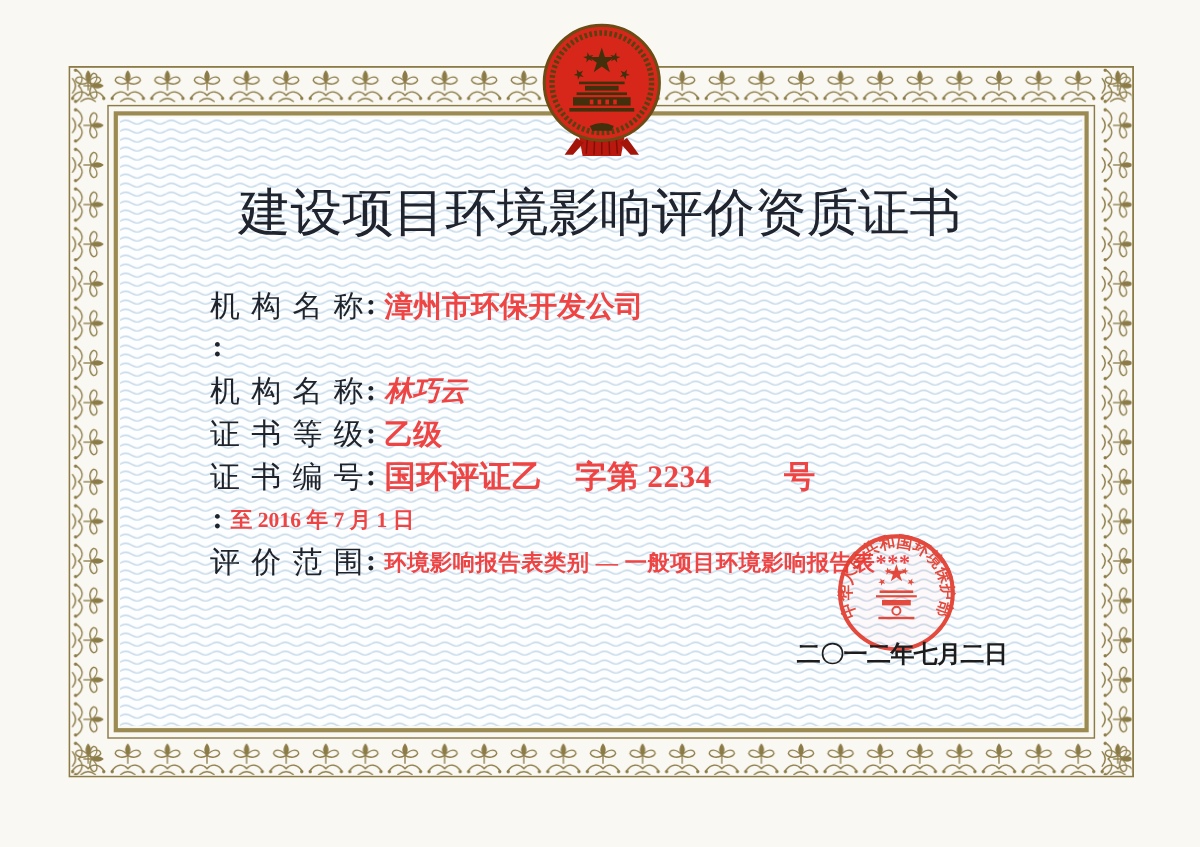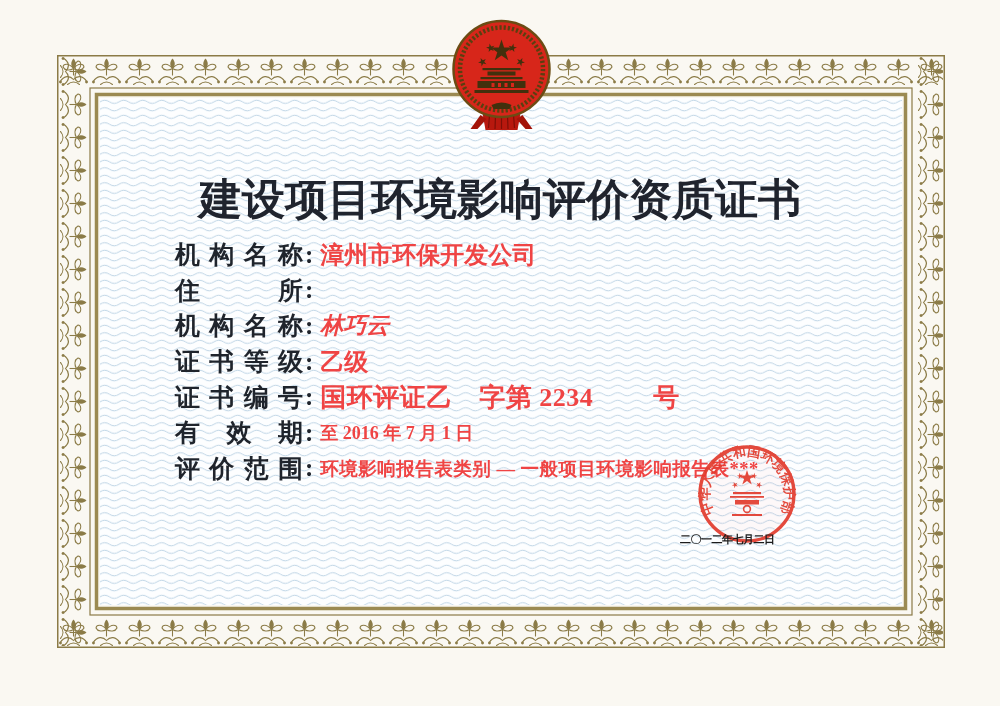--- a/index.html
+++ b/index.html
@@ -14,43 +14,43 @@
   }
   .border-svg{position:absolute;left:57px;top:55px;}
   .blue-field{
     position:absolute;left:100px;top:98px;width:802px;height:507px;
     background:#fcfdfe;
   }
   .blue-field svg{position:absolute;left:0;top:0;}
   .emblem-svg{position:absolute;left:450px;top:18px;}
   .cert-title{
     position:absolute;left:0;top:149px;width:1000px;
-    text-align:center;font-size:43px;font-weight:bold;
-    color:#20242e;letter-spacing:0px;white-space:nowrap;margin-top:22px;
+    text-align:center;font-size:43px;font-weight:normal;
+    color:#20242e;letter-spacing:0px;white-space:nowrap;
   }
   .fields{position:absolute;left:175px;top:237px;width:700px;}
   .field-row{display:flex;align-items:center;height:35.6px;white-space:nowrap;}
   .field-label{
-    display:inline-block;width:128px;font-size:25px;font-weight:bold;
+    display:inline-block;width:128px;font-size:25px;font-weight:normal;
     color:#1f242c;text-align:justify;text-align-last:justify;
   }
   .field-colon{
     font-size:25px;font-weight:bold;color:#1f242c;
     margin-left:2px;margin-right:7px;
   }
   .field-value{font-size:24px;font-weight:bold;color:#ef4444;}
   .field-value.v-addr{font-size:23px;}
   .field-value.v-name{font-size:23px;font-style:italic;}
   .field-value.v-num{font-size:26px;letter-spacing:0.5px;}
   .field-value.v-date{font-size:18px;}
   .field-value.v-small{font-size:18.5px;letter-spacing:0.5px;}
   .seal-svg{position:absolute;left:687px;top:434px;}
   .issue-date{
-    position:absolute;left:680px;top:532px;
-    font-size:11px;font-weight:600;color:#1c1c1c;
+    position:absolute;left:664px;top:532px;
+    font-size:20px;font-weight:600;color:#1c1c1c;
     letter-spacing:-0.5px;white-space:nowrap;z-index:5;
   }
 </style>
 </head>
 <body>
 
 <div class="page">
 
   <svg class="border-svg" width="888" height="593" viewBox="0 0 888 593">
     <defs>
@@ -148,40 +148,38 @@
 
   <div class="cert-title">建设项目环境影响评价资质证书</div>
 
   <div class="fields">
     <div class="field-row">
       <span class="field-label">机构名称</span>
       <span class="field-colon">:</span>
       <span class="field-value">漳州市环保开发公司</span>
     </div>
     <div class="field-row">
-      <span class="field-label">住所</span>
       <span class="field-colon">:</span>
     </div>
     <div class="field-row">
       <span class="field-label">机构名称</span>
       <span class="field-colon">:</span>
       <span class="field-value v-name">林巧云</span>
     </div>
     <div class="field-row">
       <span class="field-label">证书等级</span>
       <span class="field-colon">:</span>
       <span class="field-value">乙级</span>
     </div>
     <div class="field-row">
       <span class="field-label">证书编号</span>
       <span class="field-colon">:</span>
       <span class="field-value v-num">国环评证乙　字第 2234　　 号</span>
     </div>
     <div class="field-row">
-      <span class="field-label">有效期</span>
       <span class="field-colon">:</span>
       <span class="field-value v-date">至 2016 年 7 月 1 日</span>
     </div>
     <div class="field-row">
       <span class="field-label">评价范围</span>
       <span class="field-colon">:</span>
       <span class="field-value v-small">环境影响报告表类别 — 一般项目环境影响报告表***</span>
     </div>
   </div>
 

